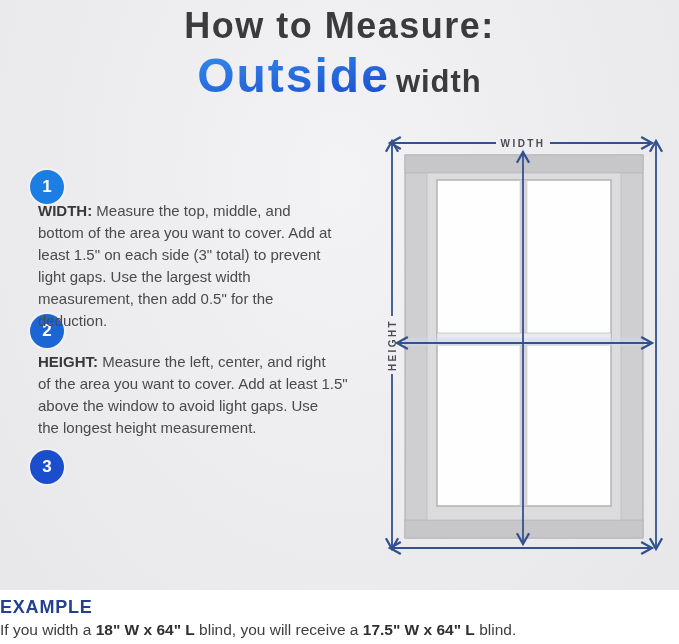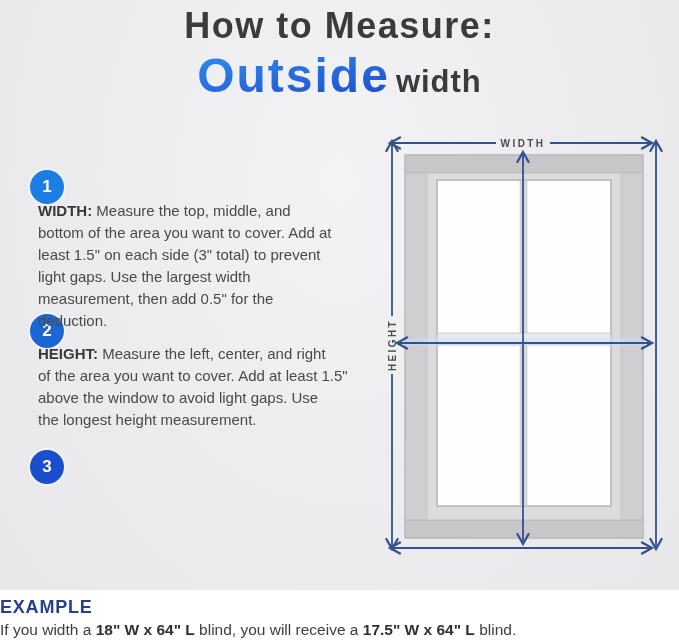--- a/index.html
+++ b/index.html
@@ -60,21 +60,21 @@
   <div class="badge" style="top: 314px; background: rgb(28, 102, 212);">2</div>
   <div class="badge" style="top: 450px; background: rgb(27, 78, 205);">3</div>
 
   <p class="step-text" style="top:200px;"><span class="step-label">WIDTH: </span><span class="step-body">Measure the top, middle, and
 bottom of the area you want to cover. Add at
 least 1.5" on each side (3" total) to prevent
 light gaps. Use the largest width
 measurement, then add 0.5" for the
 deduction.</span></p>
 
-  <p class="step-text" style="top:343px;"><span class="step-label">HEIGHT: </span><span class="step-body">Measure the left, center, and right
+  <p class="step-text" style="top:351px;"><span class="step-label">HEIGHT: </span><span class="step-body">Measure the left, center, and right
 of the area you want to cover. Add at least 1.5"
 above the window to avoid light gaps. Use
 the longest height measurement.</span></p>
 
 
   <svg class="diagram" viewBox="0 0 300 440">
     <defs>
       <marker id="arw" viewBox="0 0 12 12" refX="10" refY="6" markerWidth="9" markerHeight="9" orient="auto-start-reverse">
         <path d="M2,1.5 L10,6 L2,10.5" fill="none" stroke="#33518f" stroke-width="1.7"></path>
       </marker>

